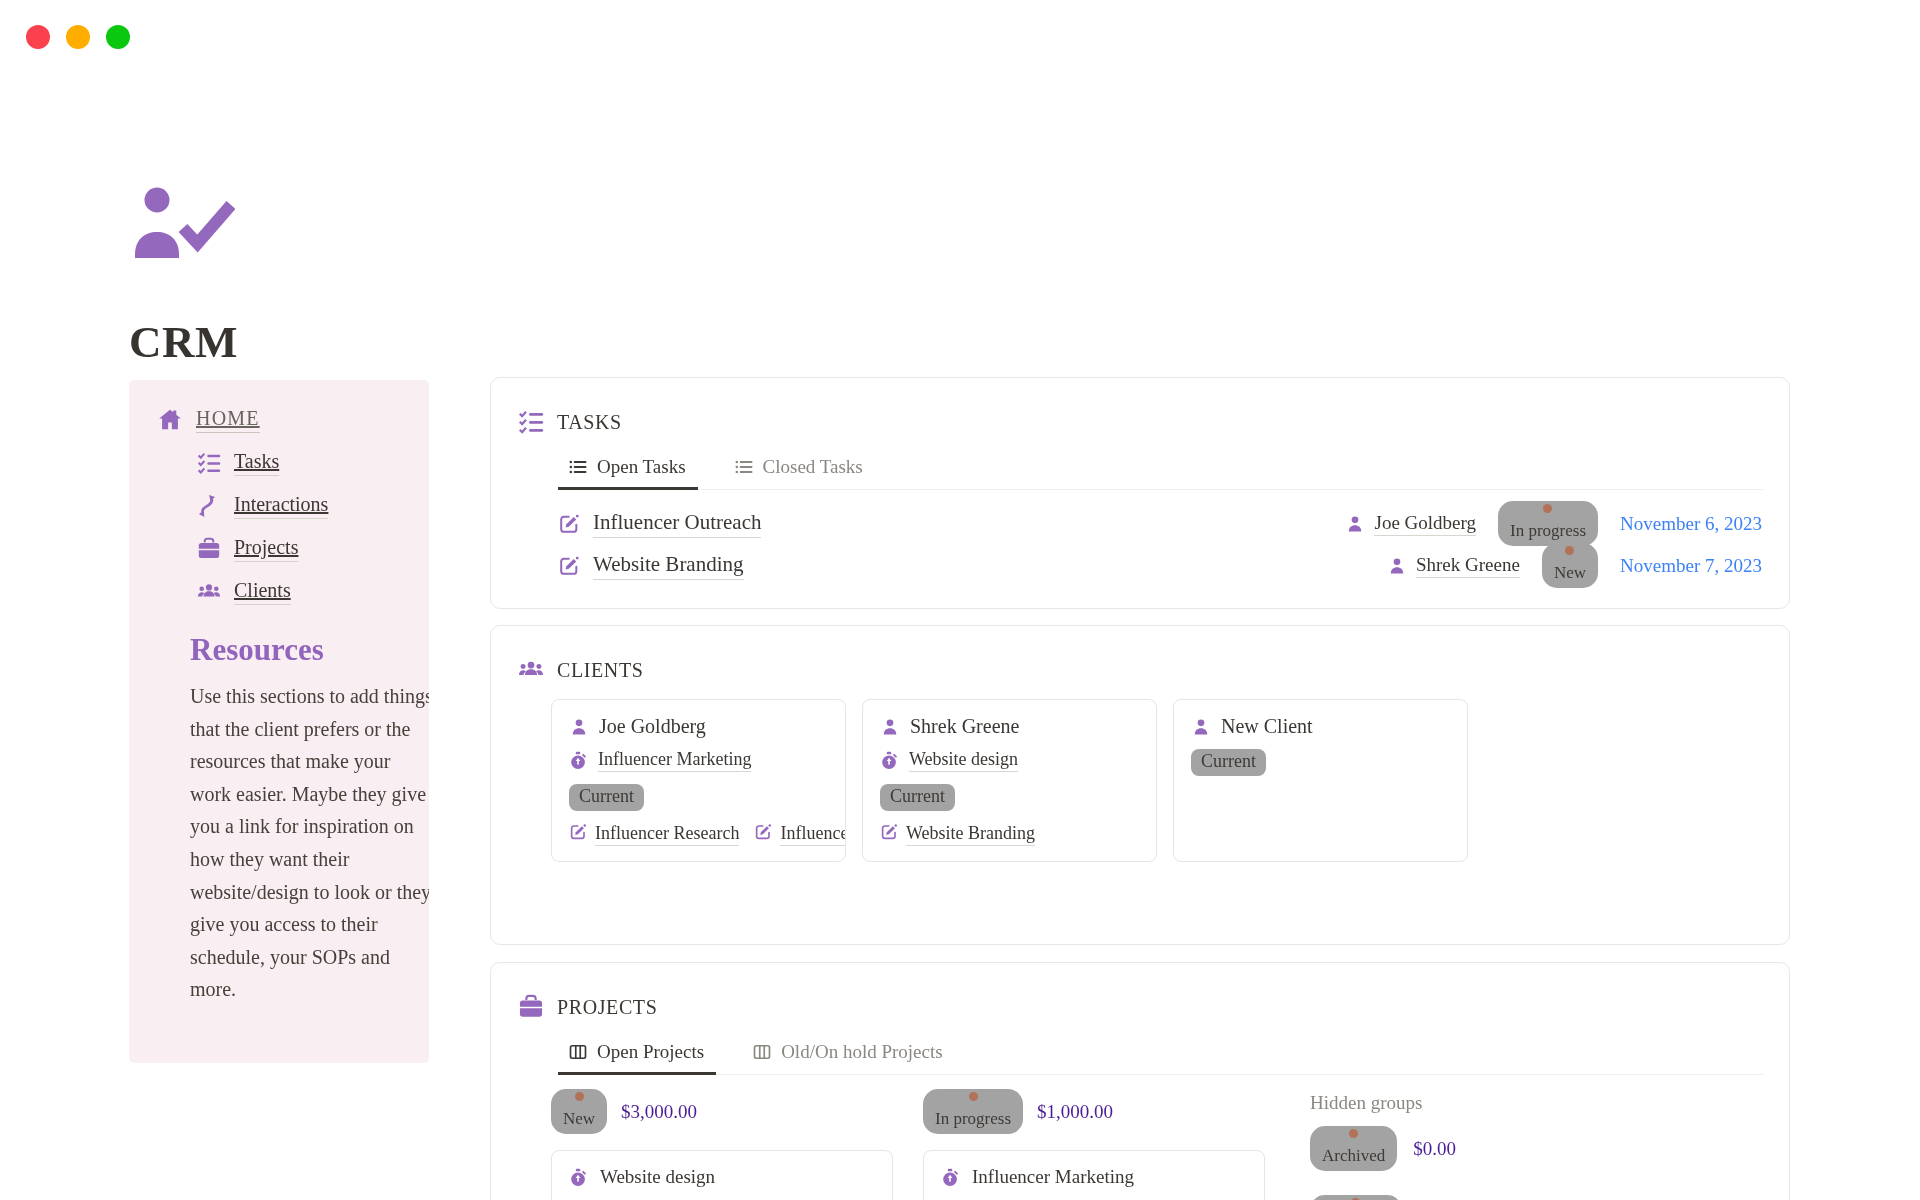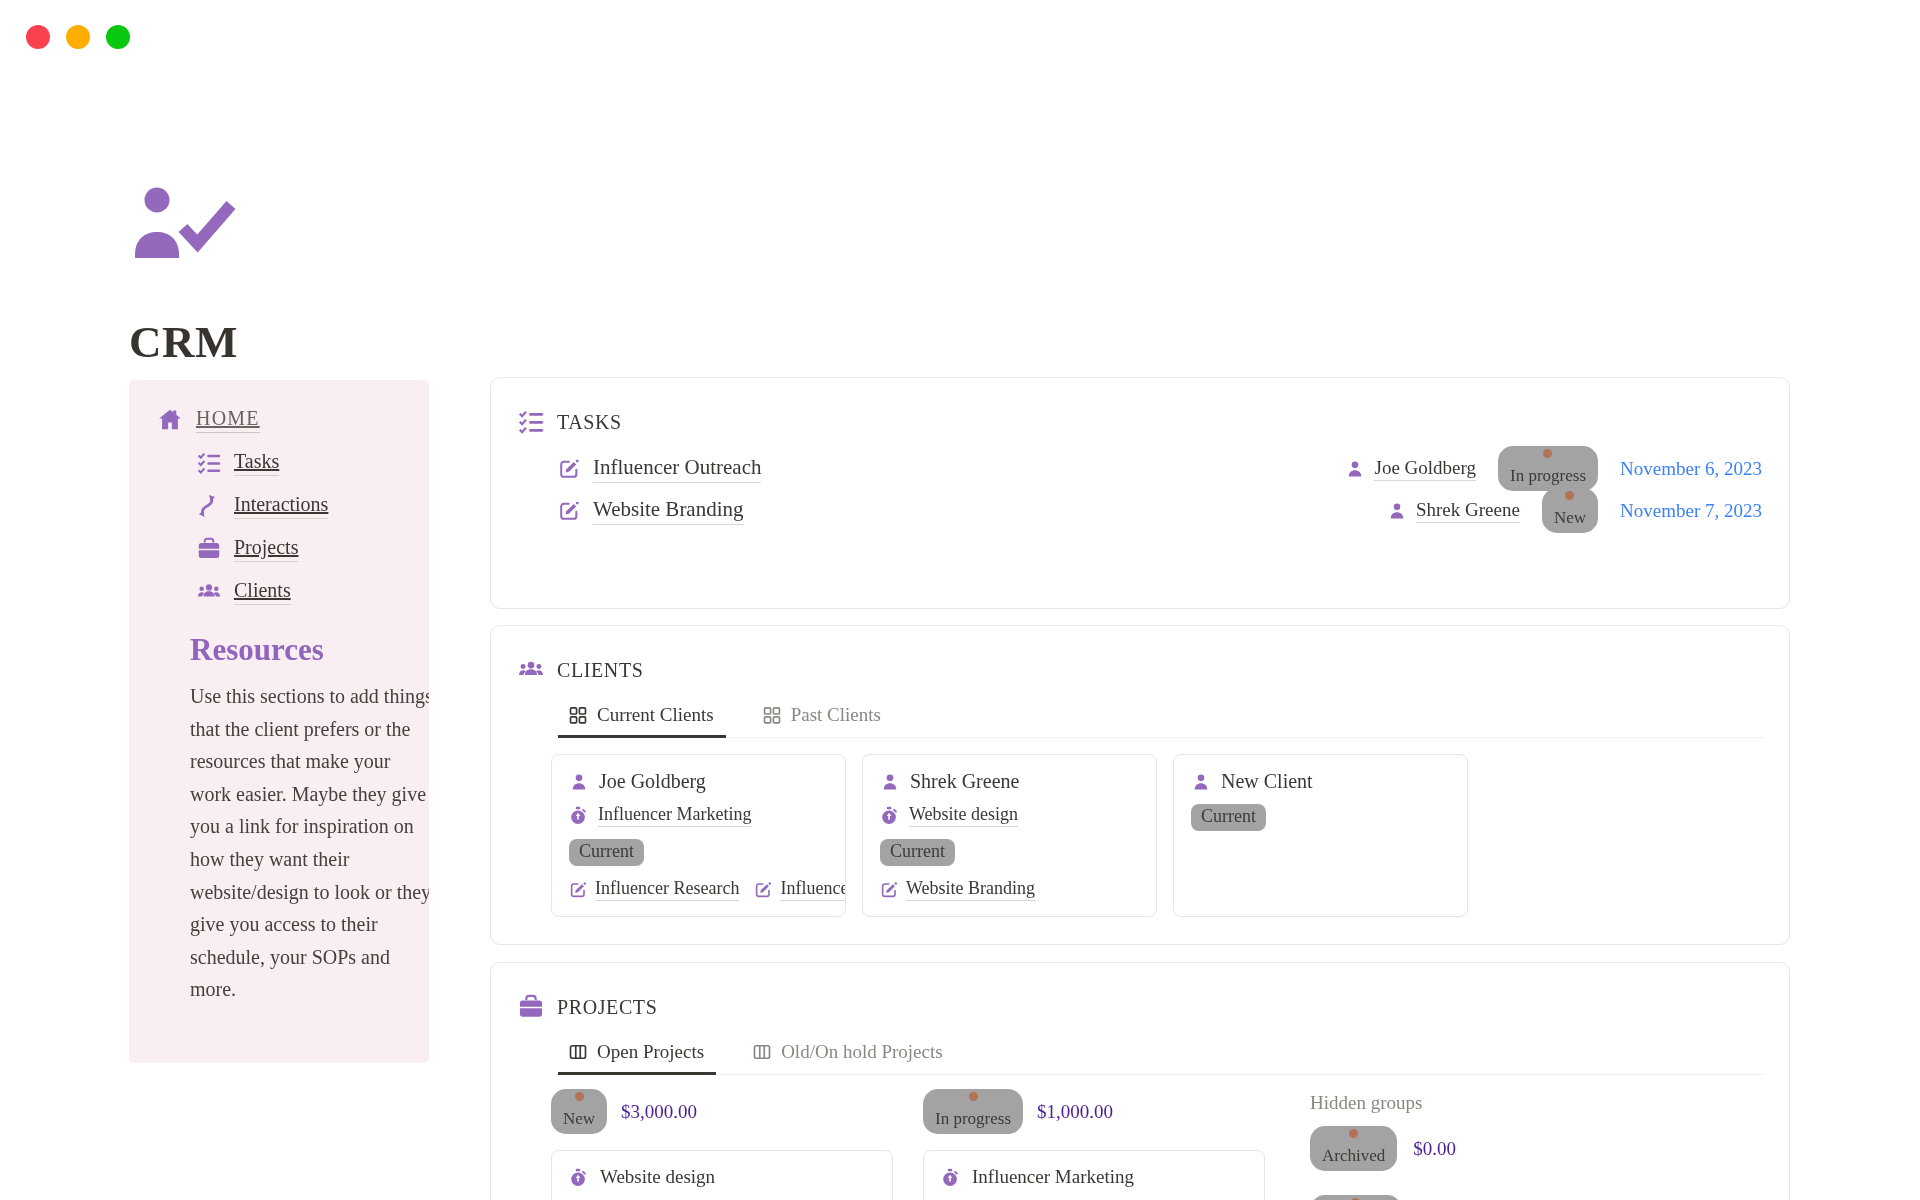--- a/index.html
+++ b/index.html
@@ -66,21 +66,21 @@
   
   .client-cards { display:flex; gap:16px; margin:16px 0 0 33px; }
   .client-card { width:295px; height:163px; border:1px solid #E7E5E1; border-radius:8px;
     padding:15px 17px; overflow:hidden; background:#fff; cursor:pointer; }
   .cc-name { display:flex; align-items:center; gap:10px; font-size:20px; margin-bottom:11px; }
   .cc-proj { display:flex; align-items:center; gap:10px; font-size:18px; margin-bottom:12px; }
   .u { border-bottom:1px solid #D9D5CF; padding-bottom:1px; }
   .chip { display:inline-block; background:#a3a3a3; border-radius:8px; padding:2px 10px 4px;
     font-size:18px; color:#3E3A36; margin-bottom:12px; }
   .cc-tasks { display:flex; gap:15px; white-space:nowrap; overflow:hidden; margin-right:-17px; }
-  .cc-task { display:flex; align-items:center; gap:8px; font-size:18px; flex:none; }
+  .cc-task { display:flex; gap:8px; font-size:18px; flex:none; }
 
   
   .proj-groups { display:flex; margin:14px 0 0 33px; }
   .pg { width:350px; }
   .pg.pg2 { margin-left:22px; }
   .pg.pg3 { margin-left:37px; width:auto; flex:1; }
   .pg-head { display:flex; align-items:center; gap:14px; }
   .amount { font-size:19px; color:#4c1d95;text-align:right; }
   .proj-card { margin-top:16px; width:342px; height:120px; border:1px solid #E7E5E1;
     border-radius:8px; padding:15px 17px; background:#fff; cursor:pointer; }
@@ -226,20 +226,34 @@
   <p class="res-body">Use this sections to add things that the client prefers or the resources that make your work easier. Maybe they give you a link for inspiration on how they want their website/design to look or they give you access to their schedule, your SOPs and more.</p>
 </aside>
 
 <section class="card" id="tasks-card">
   <div class="card-head">
     <svg class="ic ic26">
         <use href="#i-checklist"></use>
       </svg>
     <span class="card-title">TASKS</span>
   </div>
+  <div class="tabs">
+    <div class="tab active">
+      <svg class="ic ic20">
+          <use href="#i-list"></use>
+        </svg>
+      <span>Open Tasks</span>
+    </div>
+    <div class="tab">
+      <svg class="ic ic20">
+          <use href="#i-list"></use>
+        </svg>
+      <span>Closed Tasks</span>
+    </div>
+  </div>
   <div class="task-rows">
     <div class="task-row">
       <div class="task-left">
         <svg class="ic ic22">
             <use href="#i-compose"></use>
           </svg>
         <span class="task-name">Influencer Outreach</span>
       </div>
       <div class="task-right">
         <span class="assignee">
@@ -278,34 +292,20 @@
     </div>
   </div>
 </section>
 
 <section class="card" id="clients-card">
   <div class="card-head">
     <svg class="ic ic26">
         <use href="#i-people"></use>
       </svg>
     <span class="card-title">CLIENTS</span>
-  </div>
-  <div class="tabs">
-    <div class="tab active">
-      <svg class="ic ic20">
-          <use href="#i-gallery"></use>
-        </svg>
-      <span>Current Clients</span>
-    </div>
-    <div class="tab">
-      <svg class="ic ic20">
-          <use href="#i-gallery"></use>
-        </svg>
-      <span>Past Clients</span>
-    </div>
   </div>
   <div class="client-cards">
     <div class="client-card">
       <div class="cc-name">
         <svg class="ic ic20">
             <use href="#i-person"></use>
           </svg>
         <span>Joe Goldberg</span>
       </div>
       <div class="cc-proj">

